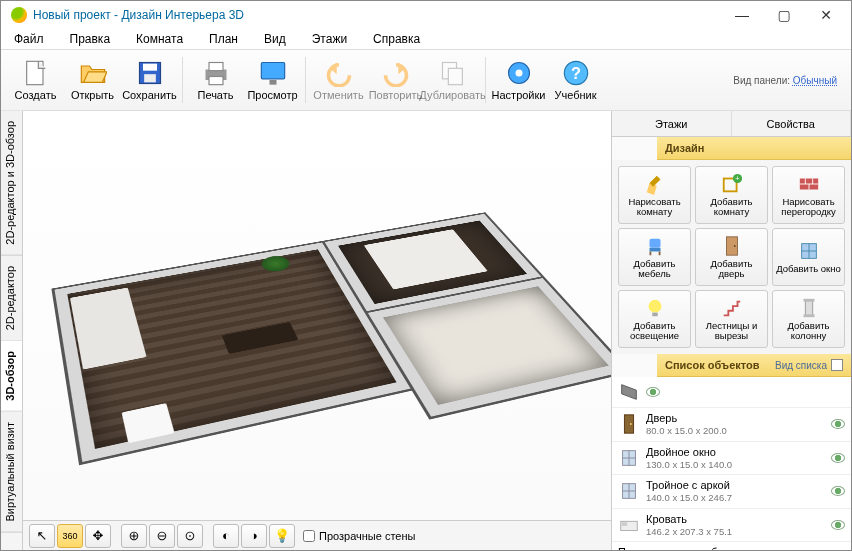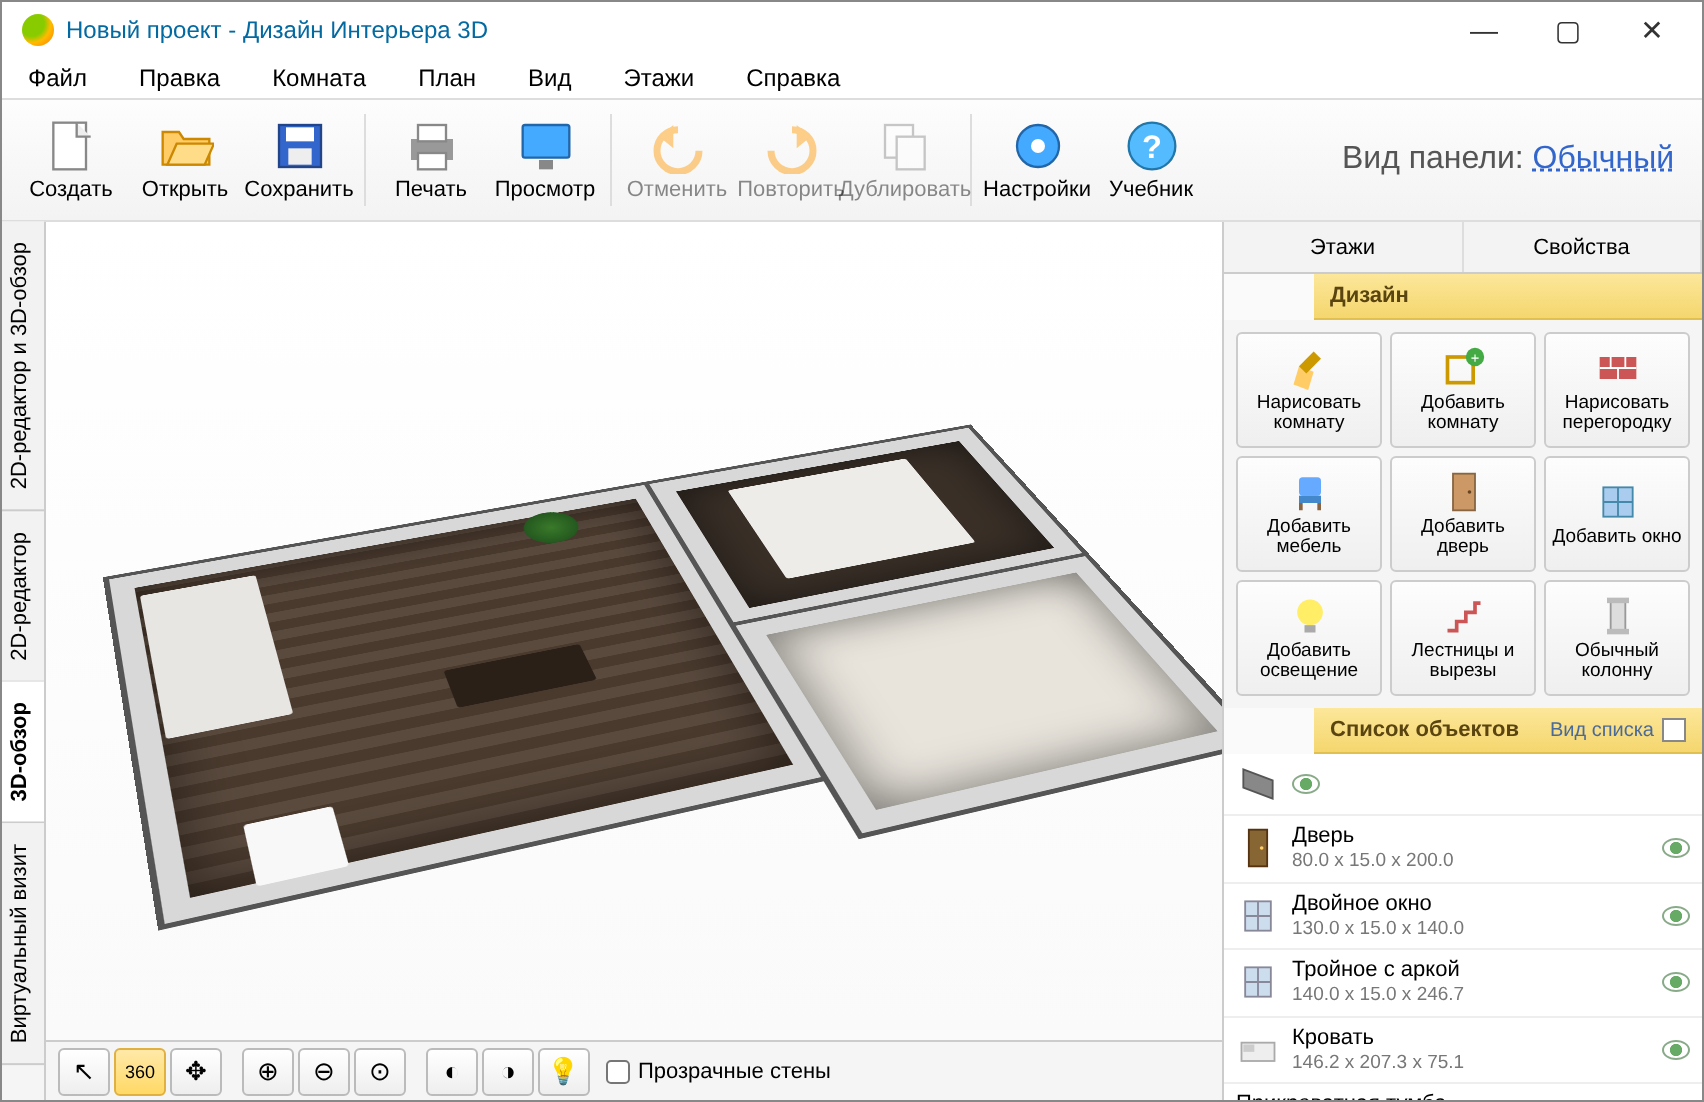--- a/index.html
+++ b/index.html
@@ -9,21 +9,21 @@
 .titlebar .title { font-size: 12px; color: #0369a1; }
 .titlebar .spacer { flex: 1; }
 .win-btn { width: 42px; height: 26px; display: flex; align-items: center; justify-content: center; font-size: 14px; color: #333; }
 .menubar { height: 20px; display: flex; align-items: center; padding: 0 6px; gap: 12px; font-size: 12px; }
 .menubar span { padding: 2px 7px; }
 .toolbar { height: 62px; display: flex; align-items: center; border-top: 1px solid #ddd; border-bottom: 1px solid #ddd; padding: 0 6px; background: linear-gradient(#fdfdfd,#f3f3f3); }
 .tb-btn { width: 57px; height: 56px; display: flex; flex-direction: column; align-items: center; justify-content: center; gap: 2px; border: 1px solid transparent; border-radius: 3px; }
 .tb-btn .ic { width: 28px; height: 28px; }
 .tb-sep { width: 1px; height: 46px; background: #ddd; margin: 0 4px; }
 .tb-btn.disabled { opacity: 0.45; }
-.panel-mode { margin-left: auto; font-size: 16px; color: #555; padding-right: 8px; }
+.panel-mode { margin-left: auto; font-size: 10px; color: #555; padding-right: 8px; }
 .panel-mode a { color: #3366cc; text-decoration: underline dotted; }
 .workspace { display: flex; height: calc(100% - 110px); }
 .left-tabs { width: 22px; background: #f5f5f5; border-right: 1px solid #ccc; display: flex; flex-direction: column; }
 .left-tab { flex: 0 0 auto; writing-mode: vertical-rl; transform: rotate(180deg); padding: 10px 3px; font-size: 11px; text-align: center; border-top: 1px solid #ccc; background: #f2f2f2; cursor: pointer; }
 .left-tab.active { background: #fff; font-weight: bold; }
 .viewport { flex: 1; position: relative; background: #fff; display: flex; flex-direction: column; }
 .scene { flex: 1; background: linear-gradient(#fff, #fafafa); position: relative; overflow: hidden; }
 .floor3d { position: absolute; left: 50px; top: 30px; width: 490px; height: 370px; transform: perspective(900px) rotateX(52deg) rotateZ(-18deg); }
 .room { position: absolute; background: #5a4a3e; border: 12px solid #d8d8d8; box-shadow: 0 0 0 3px #555, inset 0 0 30px rgba(0,0,0,0.5); }
 .room1 { left: 0; top: 40px; width: 300px; height: 260px; background: repeating-linear-gradient(0deg, #4a3a2e 0 8px, #5a4a3e 8px 16px); }
@@ -269,21 +269,21 @@
             <path d="M3 20h5v-5h5v-5h5V5h3" fill="none" stroke="#c55" stroke-width="2"></path>
           </svg>
           <span>Лестницы и вырезы</span>
         </div>
       <div class="tool">
           <svg class="ti" viewBox="0 0 24 24">
             <rect x="8" y="4" width="8" height="16" fill="#ddd" stroke="#999"></rect>
             <rect x="6" y="2" width="12" height="3" fill="#bbb"></rect>
             <rect x="6" y="19" width="12" height="3" fill="#bbb"></rect>
           </svg>
-          <span>Обычный колонну</span>
+          <span>Добавить колонну</span>
         </div>
     </div>
     <div class="section-hdr">
       <span>Список объектов</span>
       <span class="hdr-link">Вид списка</span>
       <span style="margin-left:4px;width:12px;height:12px;border:1px solid #888;background:linear-gradient(#fff 33%,#888 33% 34%,#fff 34% 66%,#888 66% 67%,#fff 67%)"></span>
     </div>
     <div class="obj-list" id="obj-list">
         <div class="obj-item">
           <svg class="oi" viewBox="0 0 24 24">

